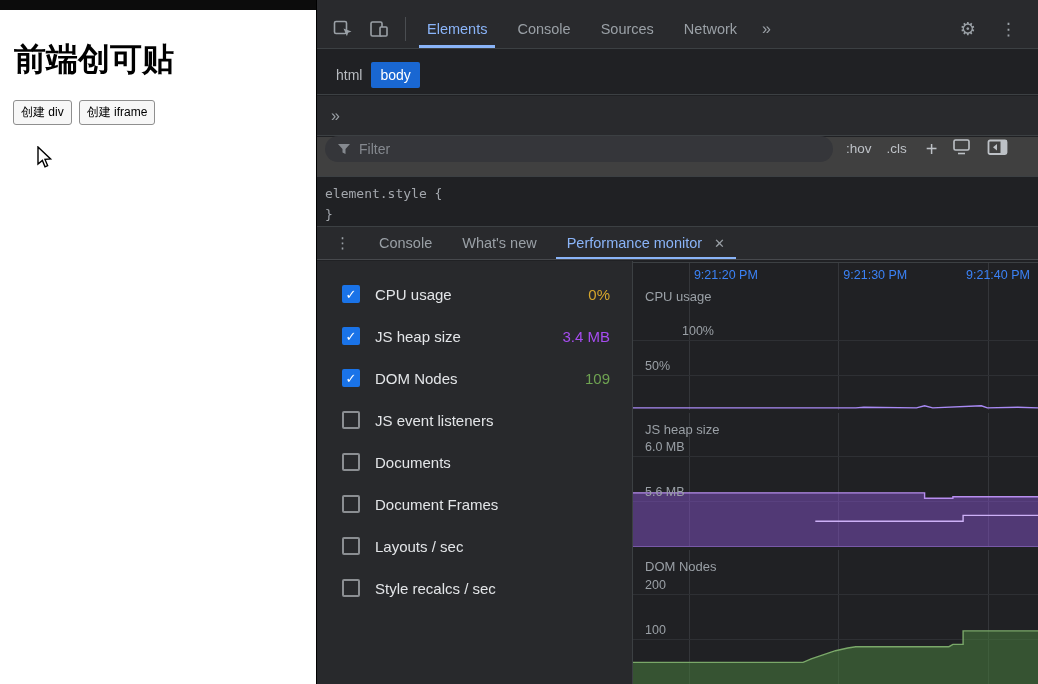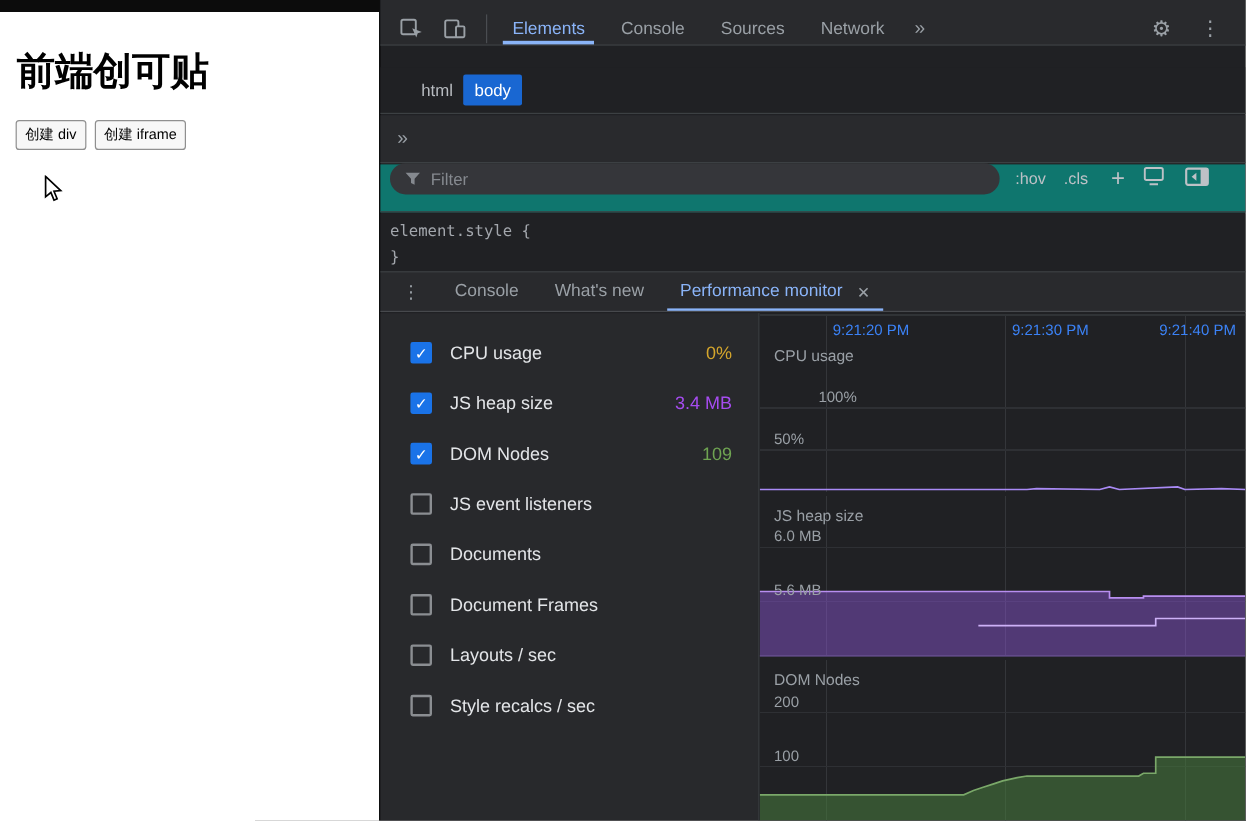--- a/index.html
+++ b/index.html
@@ -13,48 +13,48 @@
   .page-buttons { position:absolute; left:13px; top:100px; display:flex; gap:7px; }
   .sysbtn { font-family:"Liberation Sans", sans-serif; font-size:12px; color:#000;
             background:#f7f7f7; border:1px solid #8f8f8f; border-radius:3px; padding:3px 7px; }
   .cursor { position:absolute; left:36px; top:146px; }
 
   
   .devtools { position:absolute; left:316px; top:0; width:722px; height:684px;
               background:#202124; color:#9aa0a6; font-size:14px; border-left:1px solid #000; }
 
   
-  .main-tabbar { position:absolute; left:0; right:0; top:0; height:38px; background:#292a2d;
+  .main-tabbar { position:absolute; left:0; right:0; top:0; height:49px; background:#292a2d;
                  border-bottom:1px solid #3c4043; display:flex; align-items:center; padding:10px 0 0 0; }
   .tbicons { display:flex; align-items:center; gap:16px; padding:0 10px 0 16px; }
   .tbicon { display:inline-flex; cursor:pointer; }
   .vsep { width:1px; height:24px; background:#4a4d51; margin:0 6px; }
   .tabs { display:flex; height:100%; }
   .tab { position:relative; display:flex; align-items:center; padding:0 15px; height:100%;
          font-size:14.5px; color:#9aa0a6; cursor:pointer; white-space:nowrap; }
   .tab.selected { color:var(--accent); }
   .tab.selected::after { content:""; position:absolute; left:7px; right:7px; bottom:0; height:3px; background:var(--accent); }
   .chev { font-size:16px; padding:0 10px; color:#9aa0a6; cursor:pointer; }
   .right-icons { margin-left:auto; display:flex; align-items:center; gap:24px; padding-right:20px; }
   .gear { font-size:18px; cursor:pointer; }
   .kebab { font-size:17px; cursor:pointer; letter-spacing:1px; }
 
   
   .crumb-bar { position:absolute; left:0; right:0; top:56px; height:39px; background:#202124;
-               border-bottom:1px solid #3c4043; display:flex; align-items:center; padding-left:25px;text-align:right; }
+               border-bottom:1px solid #3c4043; display:flex; align-items:center; padding-left:10px;text-align:right; }
   .crumb { padding:5px 9px; color:#b8bcc1; font-size:14px; cursor:pointer; }
   .crumb.selected { background:var(--crumb-bg); color:#fff; border-radius:2px; }
 
   
   .styles-tabbar { position:absolute; left:0; right:0; top:96px; height:40px; background:#292a2d;
                    border-bottom:1px solid #3c4043; display:flex; align-items:center; padding-left:4px; }
   .styles-tabbar .tab.selected::after { height:3px; }
 
   
-  .filter-bar { position:absolute; left:0; right:0; top:137px; height:40px; background:#0f766e;
+  .filter-bar { position:absolute; left:0; right:0; top:137px; height:40px; background:#404040;
                 border-bottom:1px solid #3c4043; display:flex; align-items:center; padding:0 10px 16px 8px; }
   .filter-box { width:508px; height:26px; background:#35363a; border-radius:13px;
                 display:flex; align-items:center; gap:8px; padding:0 12px; }
   .filter-box input { flex:1; background:transparent; border:none; outline:none;
                       color:#e8eaed; font-size:14px; font-family:"Liberation Sans",sans-serif; }
   .filter-box input::placeholder { color:#85898f; }
   .filter-right { display:flex; align-items:center; gap:15px; margin-left:13px; color:#bdc1c6; font-size:13.5px; }
   .plusbtn { font-size:20px; line-height:1; color:#bdc1c6; cursor:pointer; margin-left:4px; }
 
   

